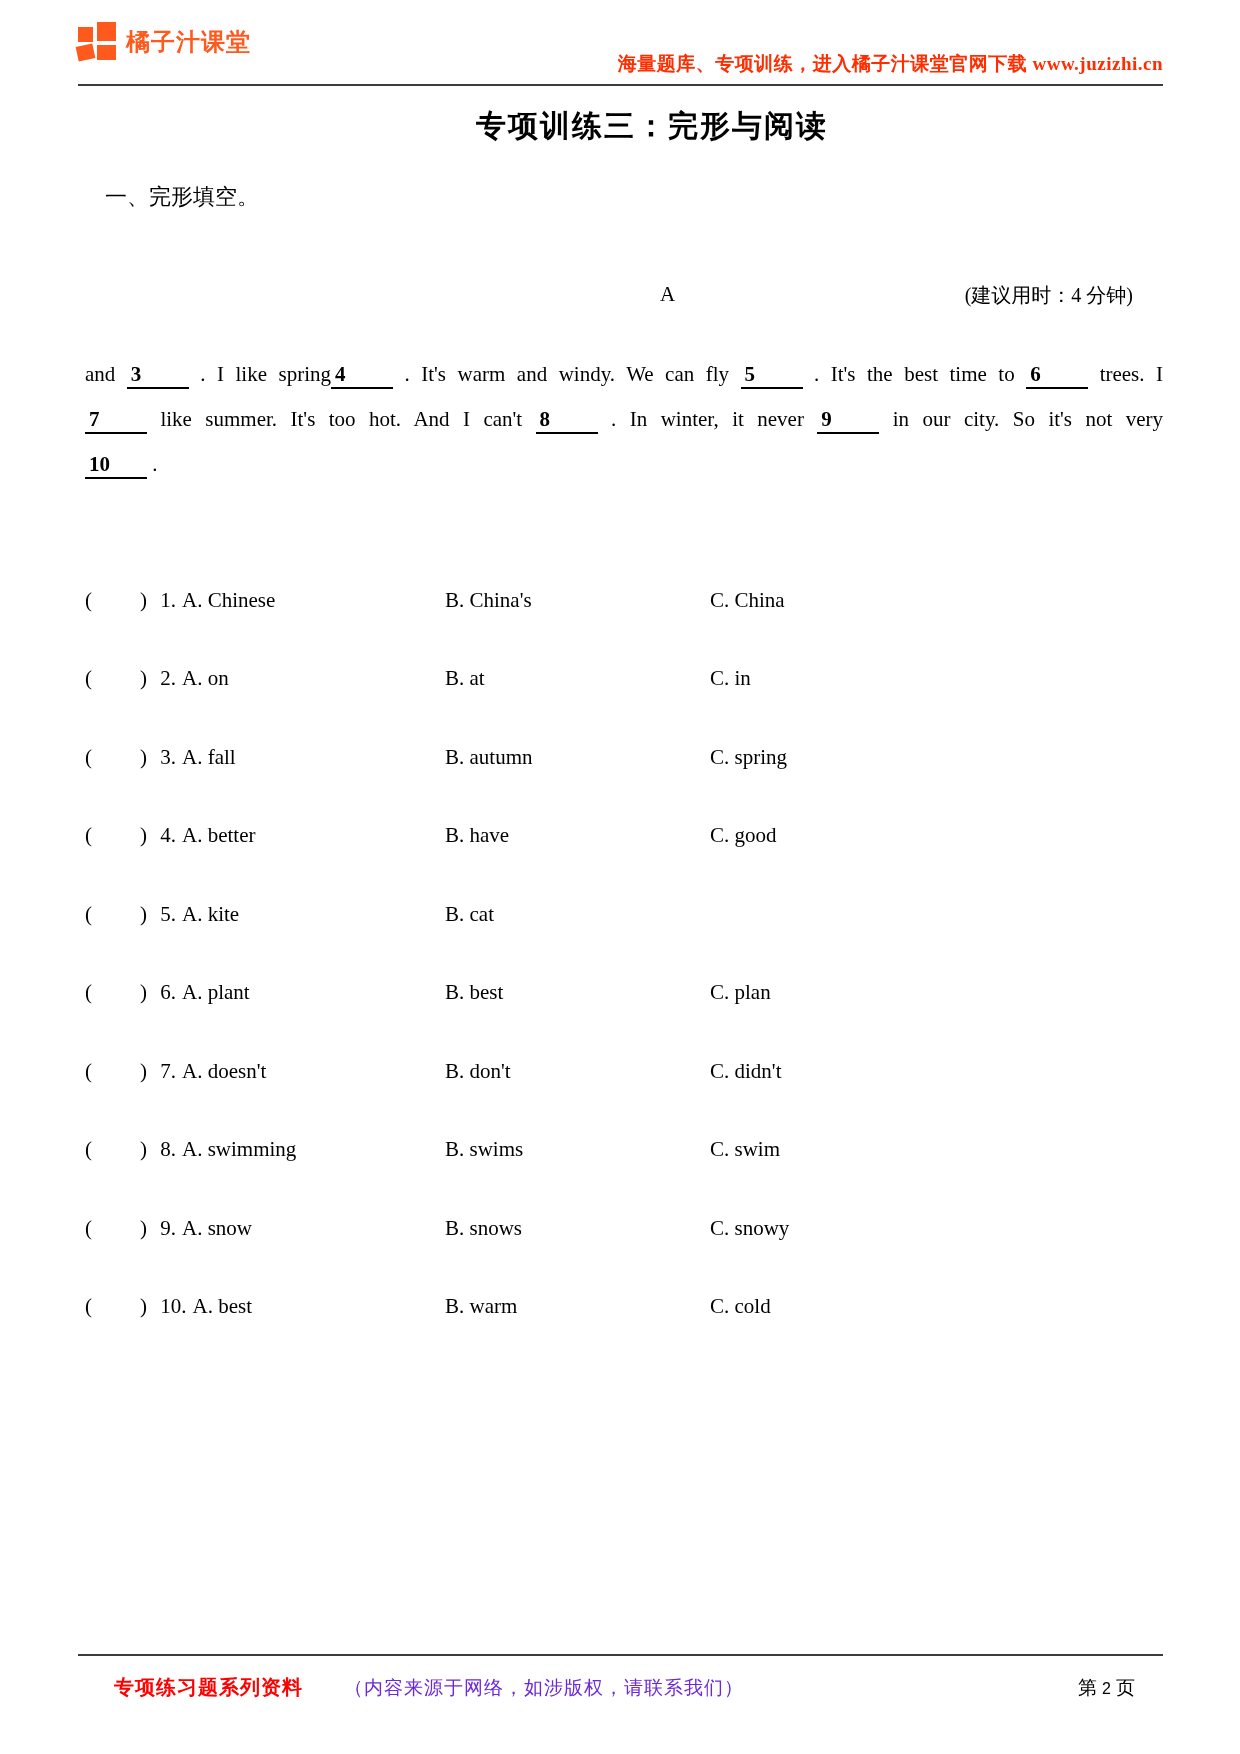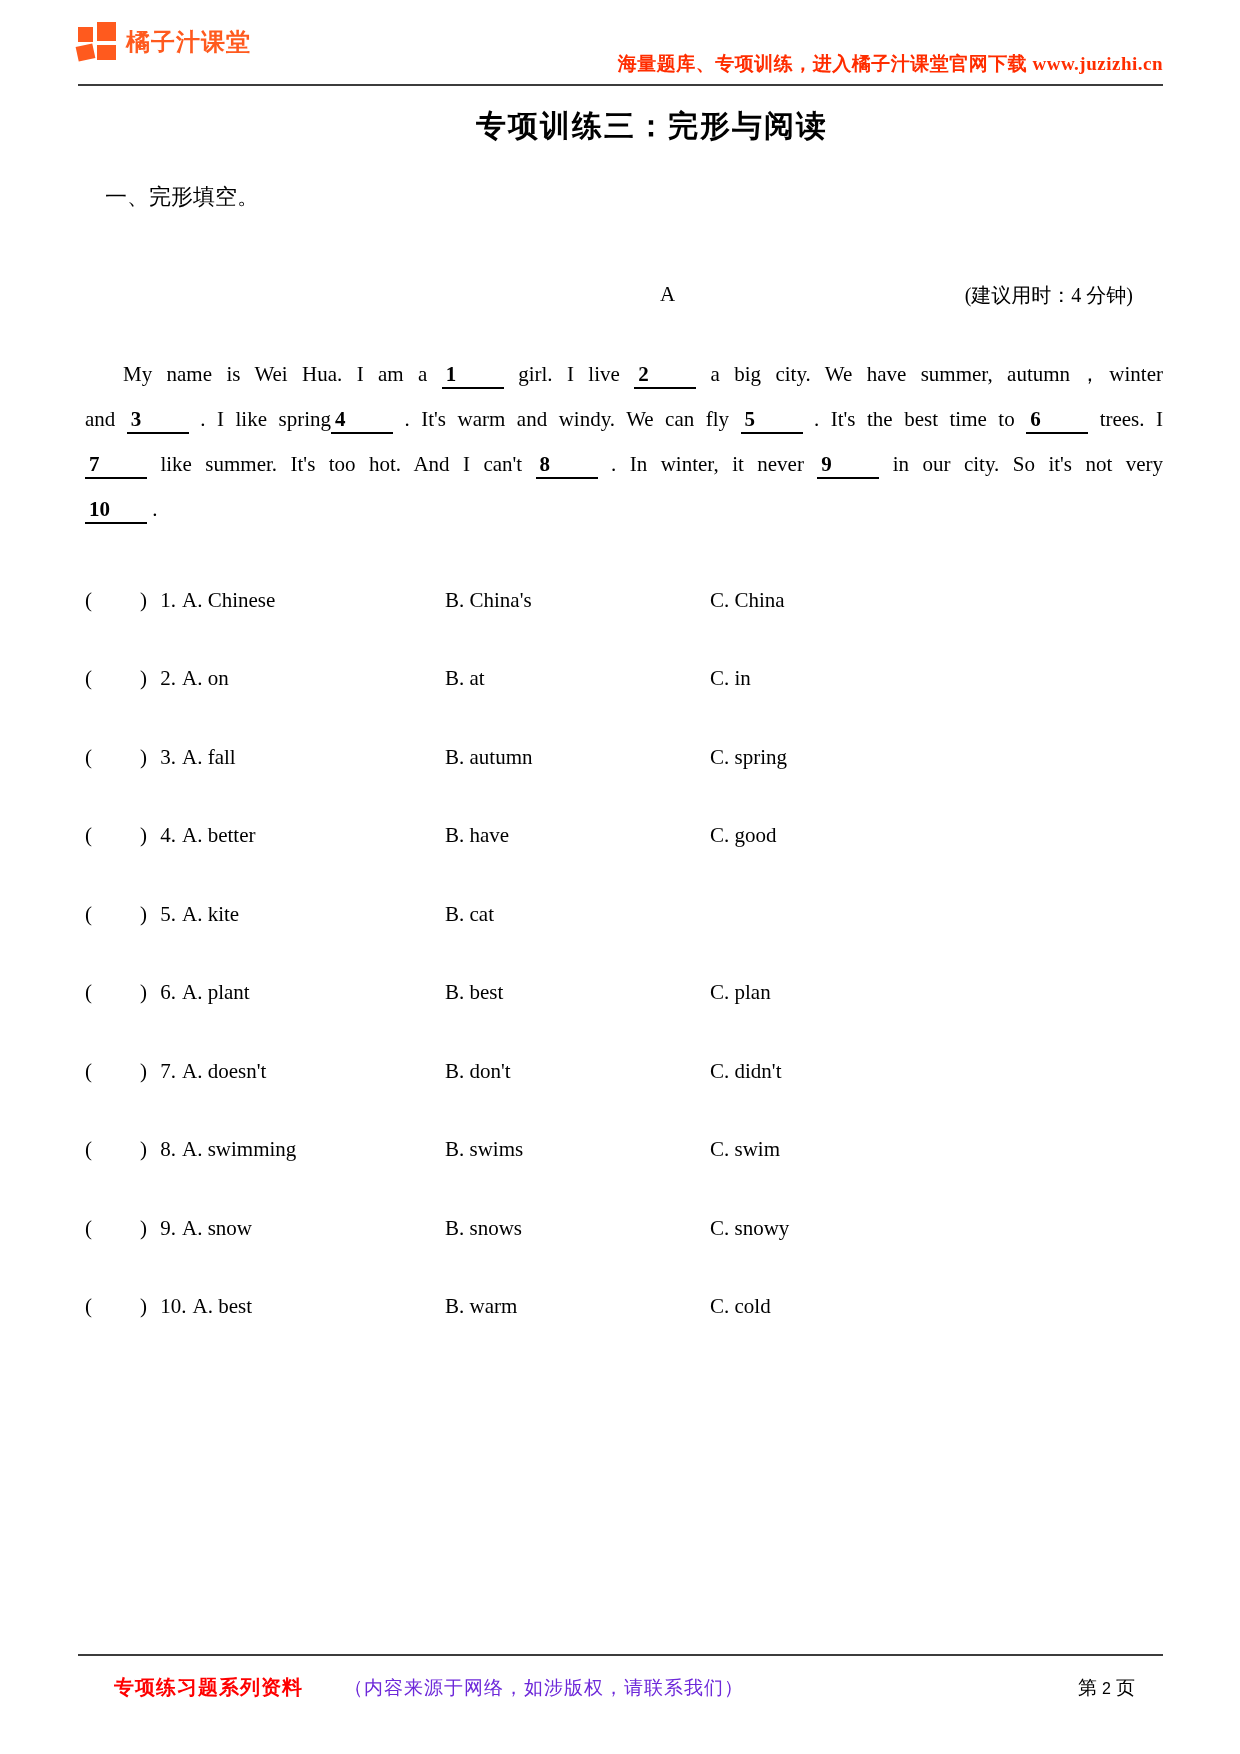--- a/index.html
+++ b/index.html
@@ -68,21 +68,20 @@
   </div>
 
   <div class="doc-title">专项训练三：完形与阅读</div>
 
   <div class="section-heading">一、完形填空。</div>
 
   <div class="part-label">A</div>
   <div class="time-hint">(建议用时：4 分钟)</div>
 
   <div class="passage">
-      <div class="p-line indent">My name is Wei Hua. I am a <span class="blank">1</span> girl. I live <span class="blank">2</span> a big city. We have summer, autumn，winter</div>
       <div class="p-line">and <span class="blank">3</span> . I like spring<span class="blank">4</span> . It's warm and windy. We can fly <span class="blank">5</span> . It's the best time to <span class="blank">6</span> trees. I</div>
       <div class="p-line"><span class="blank">7</span> like summer. It's too hot. And I can't <span class="blank">8</span> . In winter, it never <span class="blank">9</span> in our city. So it's not very</div>
       <div class="p-line no-justify"><span class="blank">10</span> .</div>
     </div>
 
   <div class="questions">
       <div class="q-row">
         <div class="q-col"><span class="paren">(</span><span class="paren-gap"></span><span class="paren">)</span><span class="q-num"> 1.</span><span class="q-opt">A. Chinese</span></div>
         <div class="q-col">B. China's</div>
         <div class="q-col">C. China</div>

